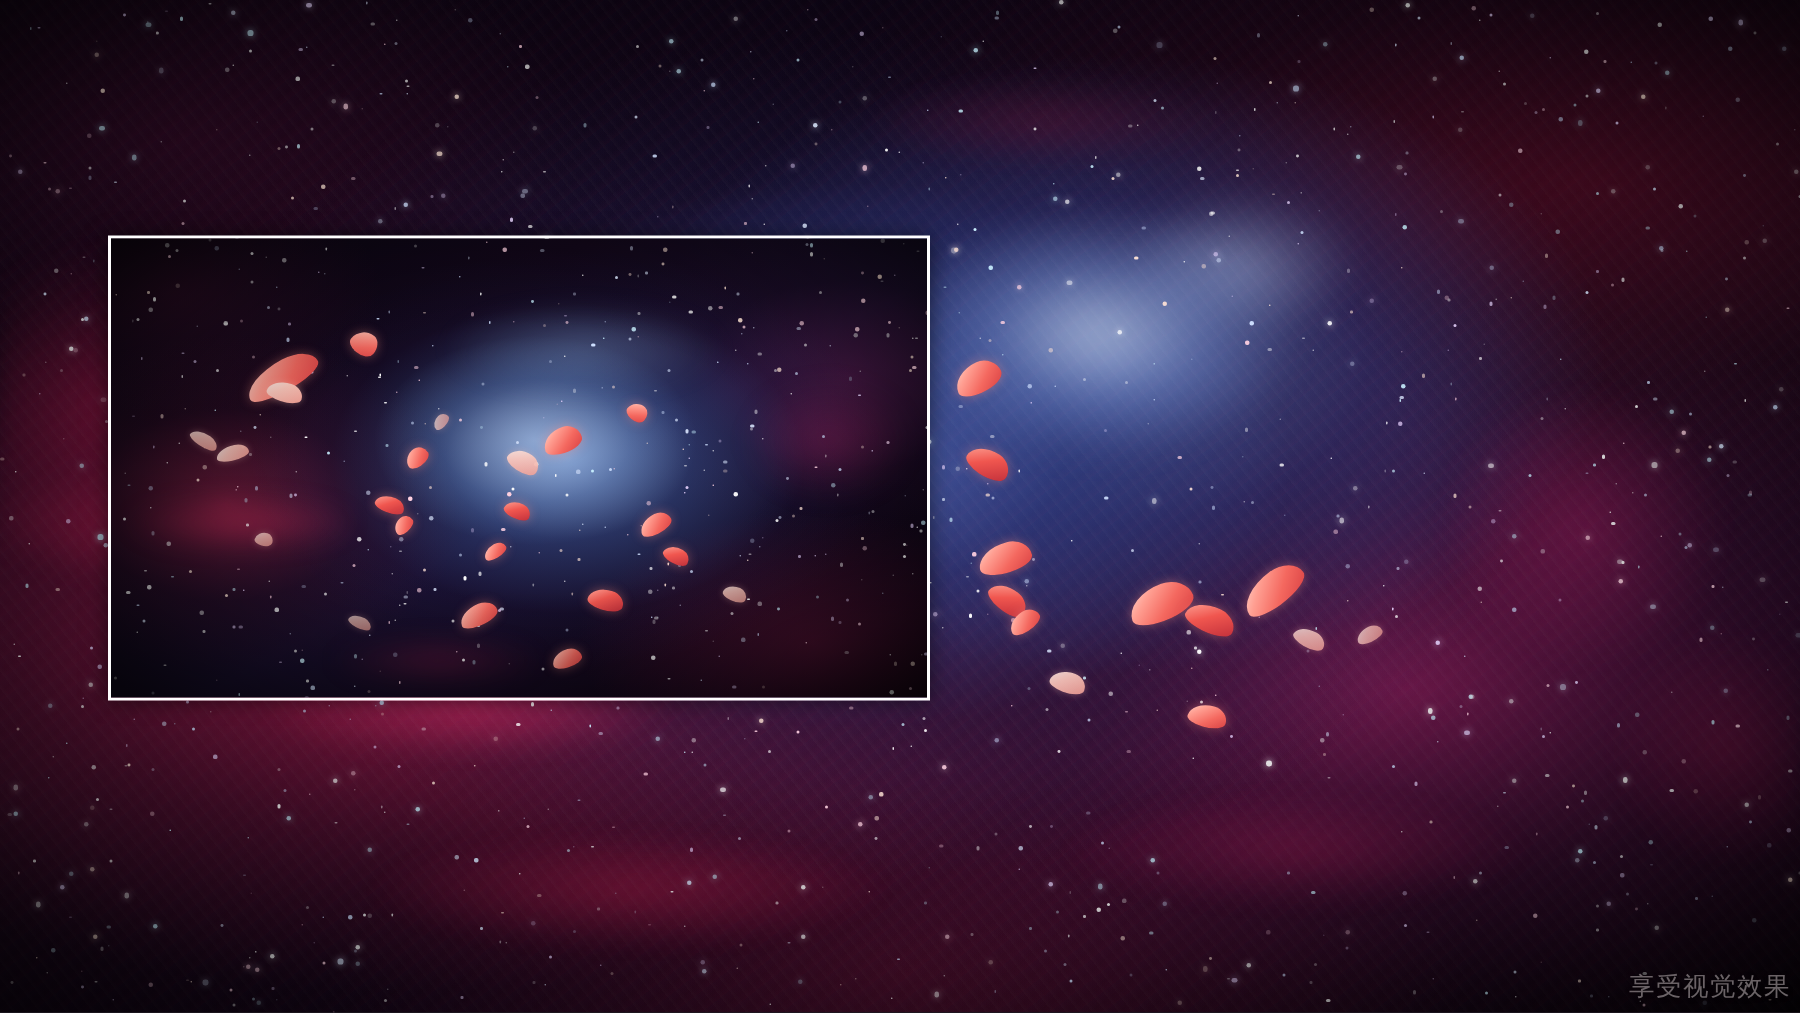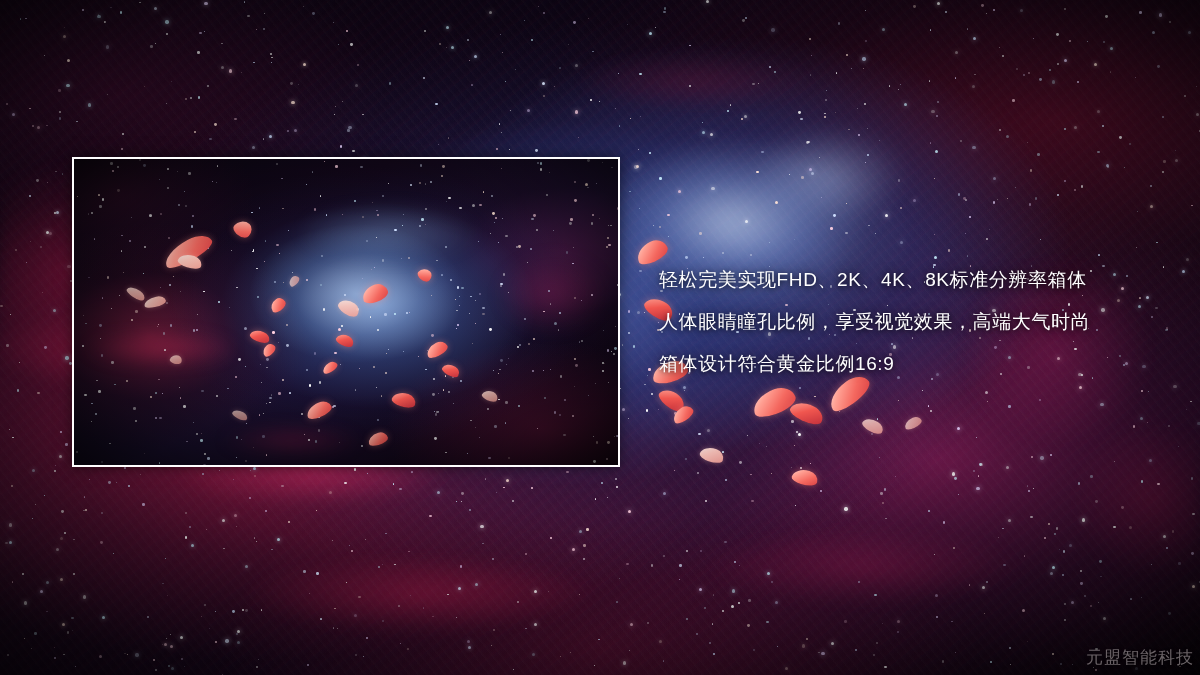--- a/index.html
+++ b/index.html
@@ -1777,21 +1777,16 @@
           <span class="petal deep" style="left:368px;top:206px;width:18px;height:11px;transform:rotate(30deg);opacity:1;"></span>
           <span class="petal" style="left:294px;top:274px;width:20px;height:12px;transform:rotate(-16deg);opacity:1;"></span>
           <span class="petal pale" style="left:408px;top:232px;width:16px;height:10px;transform:rotate(24deg);opacity:0.85;"></span>
           <span class="petal pale" style="left:214px;top:118px;width:12px;height:8px;transform:rotate(-44deg);opacity:0.7;"></span>
         </div>
       <div class="photo-vignette"></div>
     </div>
   </div>
 
 
-  <div class="body-text">
-    <div class="body-line">轻松完美实现FHD、2K、4K、8K标准分辨率箱体</div>
-    <div class="body-line">人体眼睛瞳孔比例，享受视觉效果，高端大气时尚</div>
-    <div class="body-line">箱体设计符合黄金比例16:9</div>
-  </div>
-
-  <div class="watermark">元盟智能科技</div>
+
+  <div class="watermark">享受视觉效果</div>
 
 </div>
 
 </body></html>

